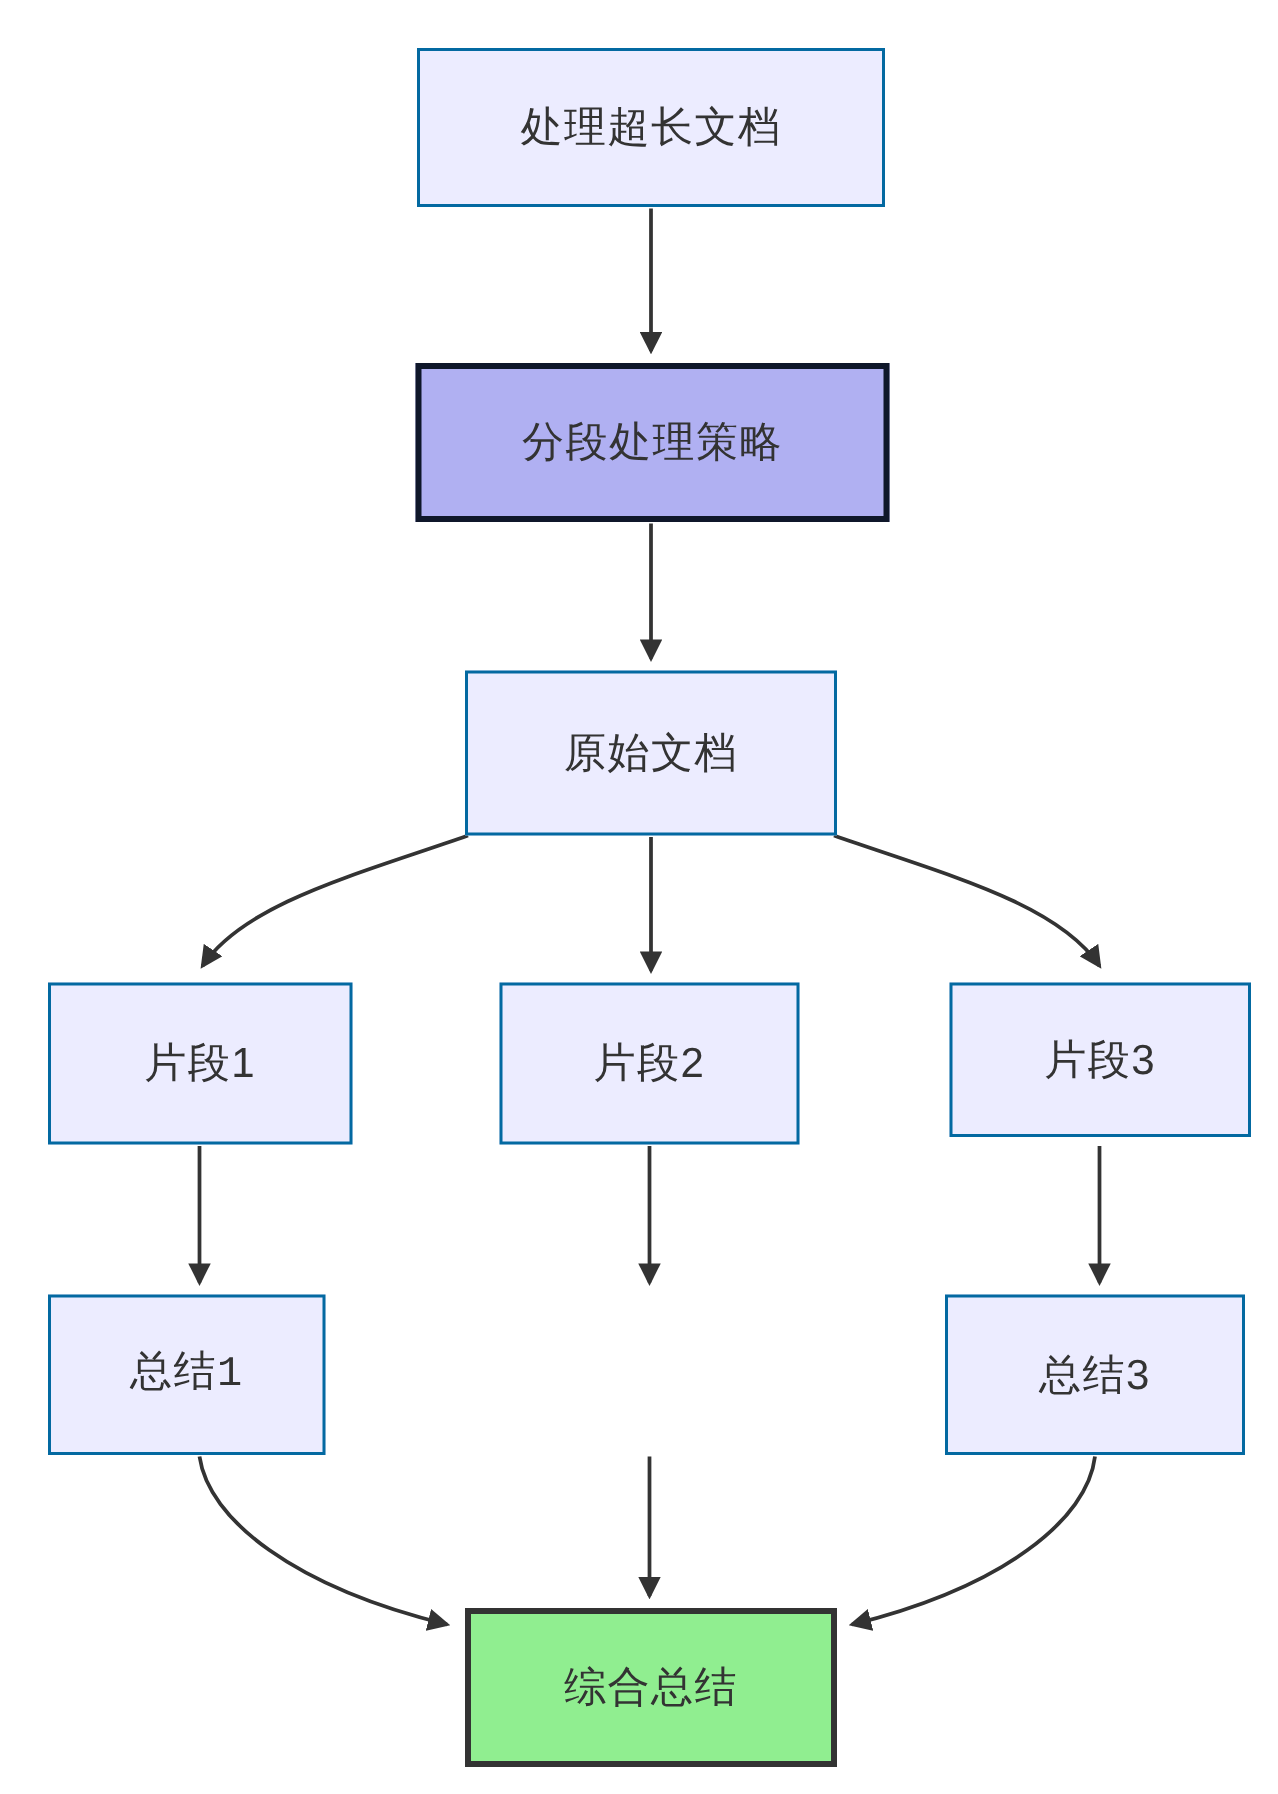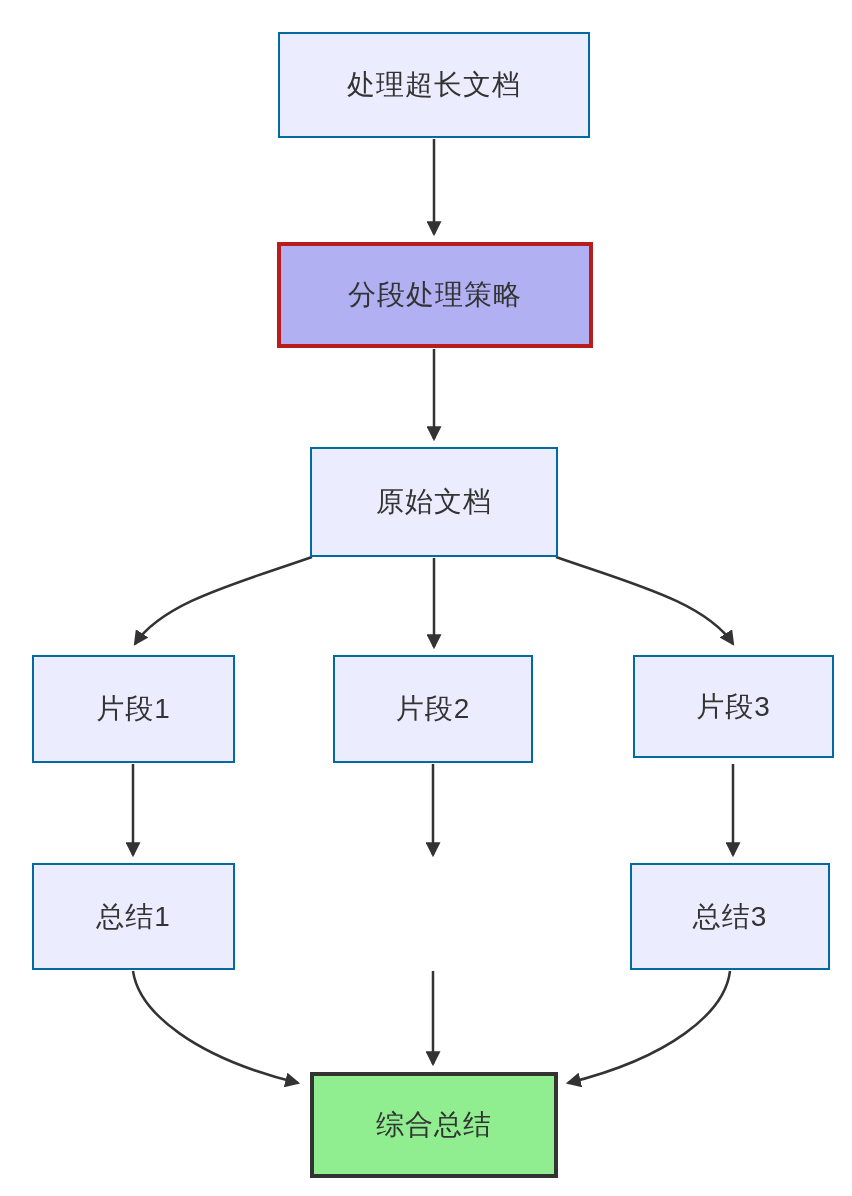--- a/index.html
+++ b/index.html
@@ -31,34 +31,34 @@
     background: #ECECFF;
     border: 2px solid #0369a1;
     color: #333333;
     font-size: 28px;
     line-height: 1;
     letter-spacing: 1px;
     white-space: nowrap;
   }
   .node--highlight {
     background: #B0B0F2;
-    border: 4px solid #b91c1c;
+    border: 4px solid #0f172a;
   }
   .node--success {
     background: #90EE90;
     border: 4px solid #333333;
   }
   
   .n-a  { left: 278px; top: 32px;   width: 312px; height: 106px; }
   .n-b  { left: 277px; top: 242px;  width: 316px; height: 106px; }
   .n-c  { left: 310px; top: 447px;  width: 248px; height: 110px; }
   .n-d1 { left: 32px;  top: 655px;  width: 203px; height: 108px; }
   .n-d2 { left: 333px; top: 655px;  width: 200px; height: 108px; }
   .n-d3 { left: 633px; top: 655px;  width: 201px; height: 103px; }
-  .n-e1 { left: 32px;  top: 863px;  width: 203px; height: 107px; }
+  .n-e1 { left: 32px;  top: 863px;  width: 185px; height: 107px; font-family: Liberation Mono, monospace; }
   .n-e2 { left: 332px; top: 863px;  width: 201px; height: 107px; }
   .n-e3 { left: 630px; top: 863px;  width: 200px; height: 107px; }
   .n-f  { left: 310px; top: 1072px; width: 248px; height: 106px; text-align: center; }
 </style>
 </head>
 <body>
 
 <div class="canvas">
 
   <svg class="edges" viewBox="0 0 852 1196" xmlns="http://www.w3.org/2000/svg">

